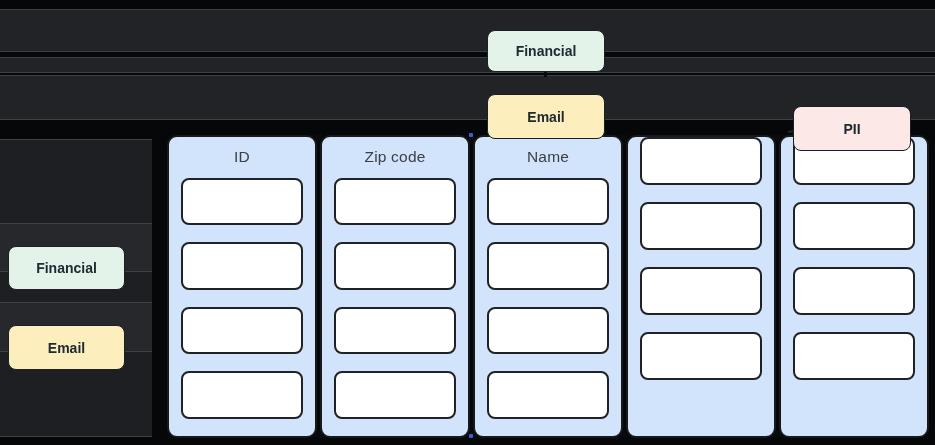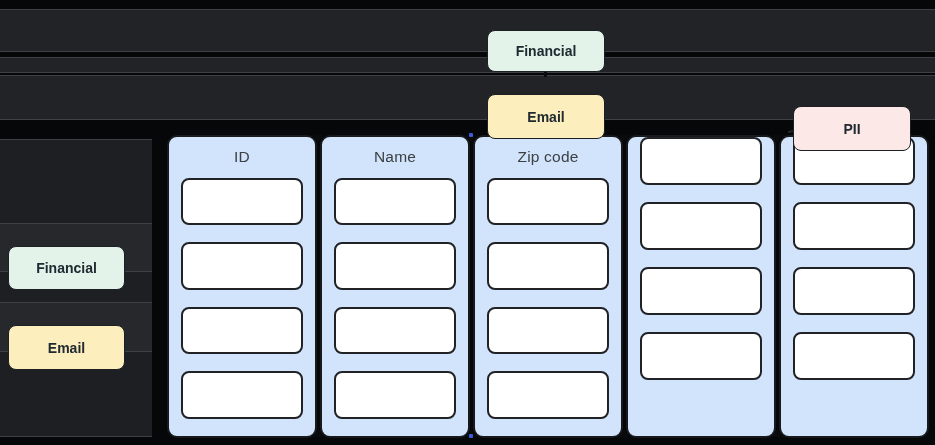--- a/index.html
+++ b/index.html
@@ -140,28 +140,28 @@
 
   <div class="schema-table">
     <div class="column">
       <div class="col-header">ID</div>
       <div class="cell"></div>
       <div class="cell"></div>
       <div class="cell"></div>
       <div class="cell"></div>
     </div>
     <div class="column">
-      <div class="col-header">Name</div>
+      <div class="col-header">Zip code</div>
       <div class="cell"></div>
       <div class="cell"></div>
       <div class="cell"></div>
       <div class="cell"></div>
     </div>
     <div class="column">
-      <div class="col-header">Zip code</div>
+      <div class="col-header">Name</div>
       <div class="cell"></div>
       <div class="cell"></div>
       <div class="cell"></div>
       <div class="cell"></div>
     </div>
     <div class="column">
       <div class="cell"></div>
       <div class="cell"></div>
       <div class="cell"></div>
       <div class="cell"></div>

